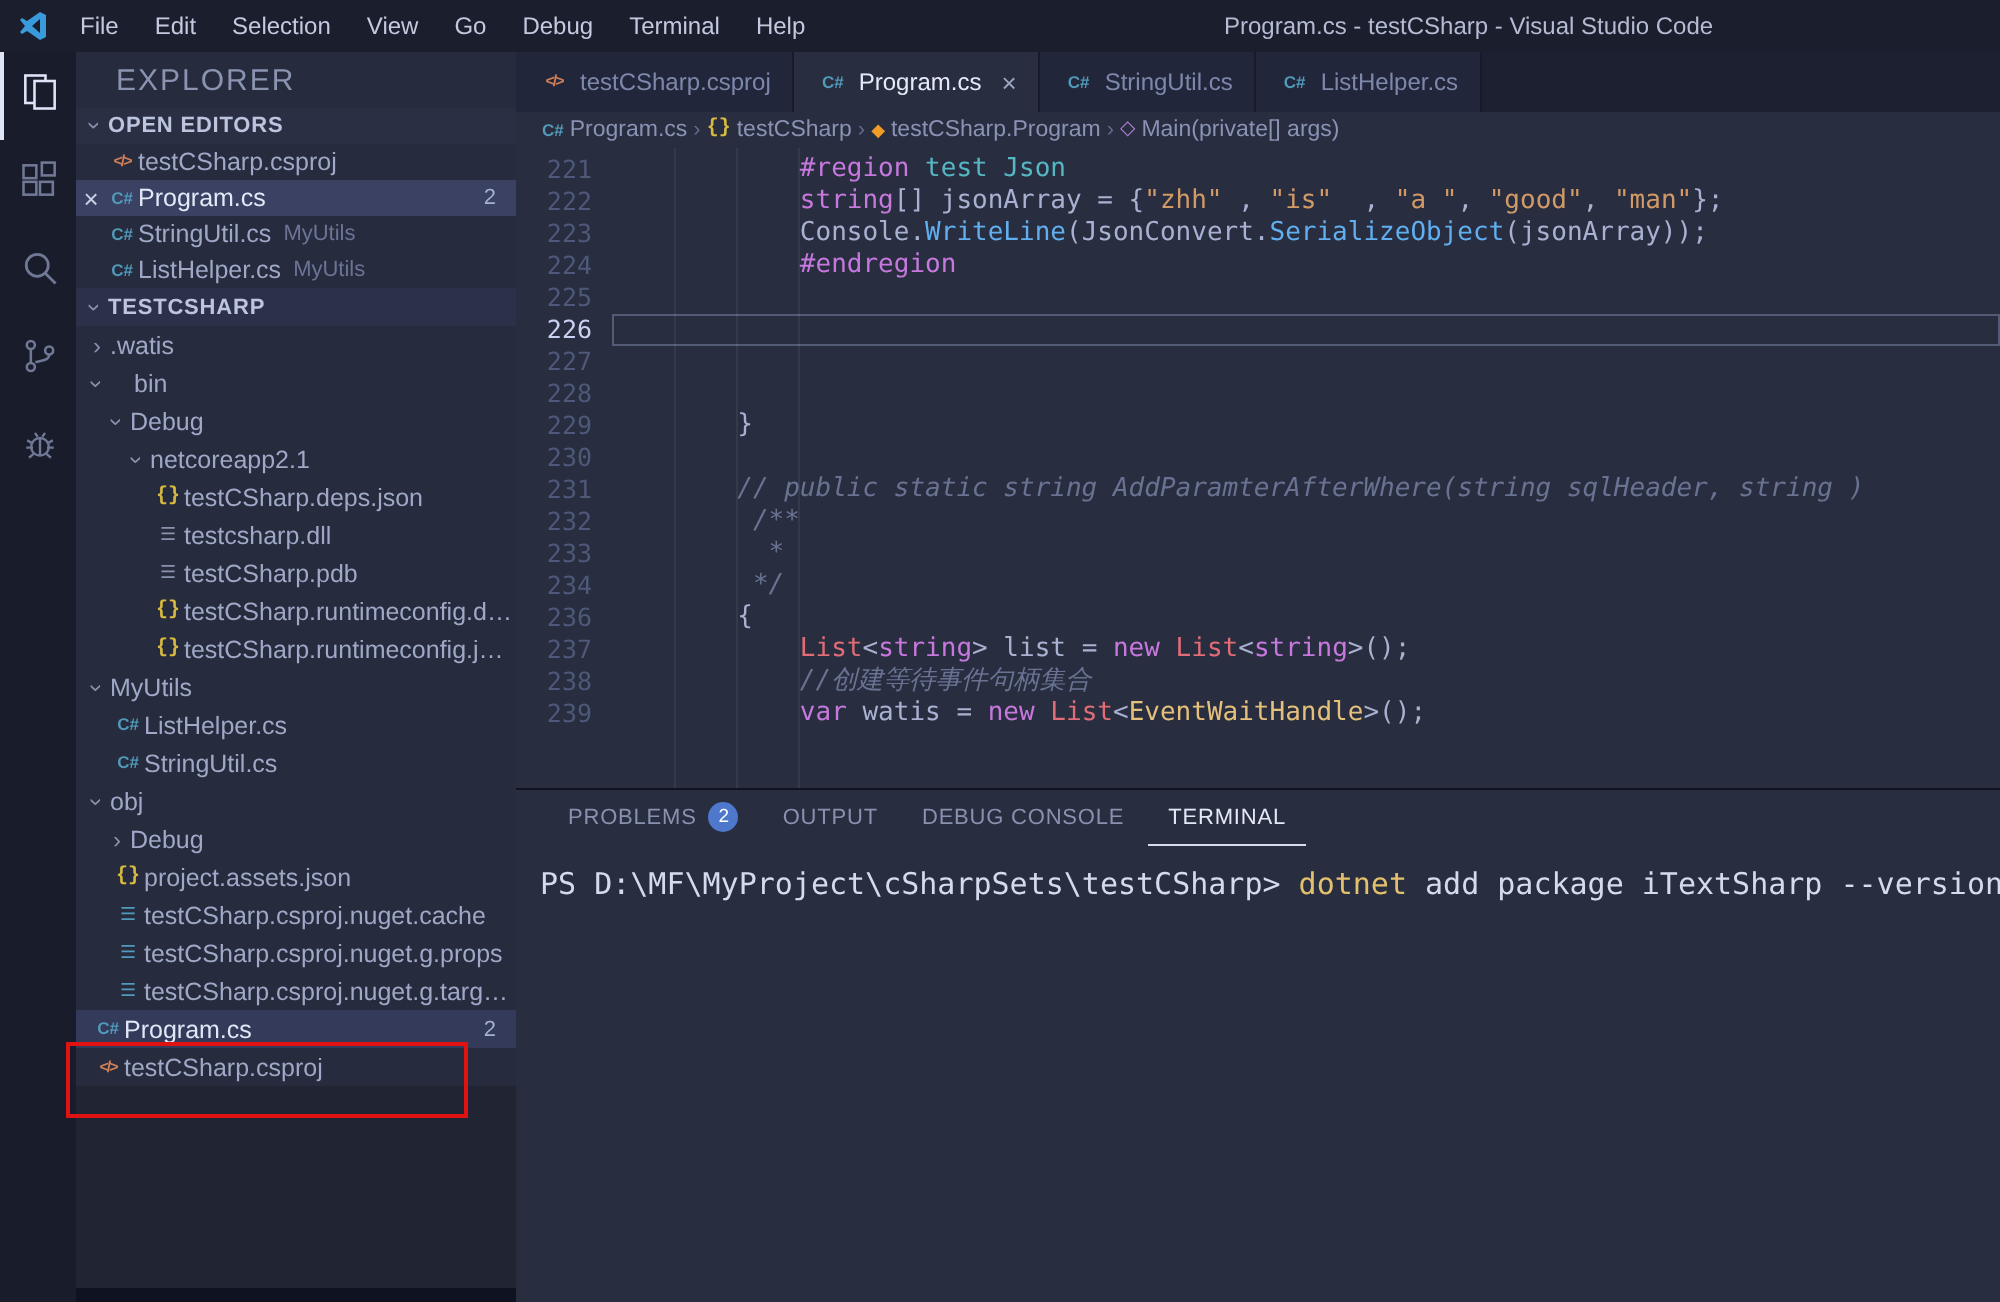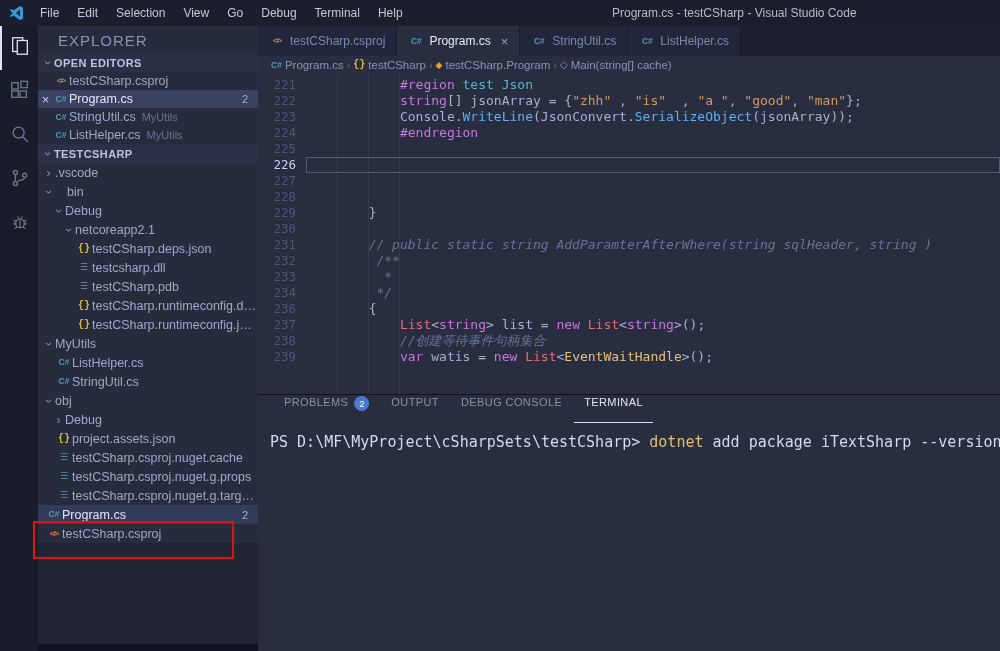--- a/index.html
+++ b/index.html
@@ -93,21 +93,21 @@
   .tk-type { color:#e06c75; }
   .tk-cls { color:#e5c07b; }
   .tk-cmt { color:#697391; font-style:italic; }
   .tk-txt { color:#a8b1d0; }
   .tk-teal { color:#56b6c2; }
 
   
   .panel { height:257px; flex:none; background:#282d40; border-top:1px solid #10131f;
     display:flex; flex-direction:column; }
   .panel-tabs { height:28px; display:flex; align-items:center; padding-left:16px; gap:2px; flex:none; }
-  .ptab { display:flex; align-items:flex-start; height:27px; padding:0 10px; font-size:11px;
+  .ptab { display:flex; align-items:center; height:27px; padding:0 10px; font-size:11px;
     letter-spacing:.4px; color:#8891ae; border-bottom:1px solid transparent; }
   .ptab.active { color:#e3e8f7; border-bottom-color:#d7dcf0; }
   .pbadge { margin-left:6px; width:15px; height:15px; border-radius:50%; background:#4d78cc;
     color:#fff; font-size:9.5px; display:inline-flex; align-items:center; justify-content:center;
     letter-spacing:0; }
   .terminal { flex:1; padding:10px 0 0 12px; font-family:"DejaVu Sans Mono","Liberation Mono",monospace;
     font-size:15px; line-height:18px; }
   .term-line { white-space:pre; }
   .tm-prompt, .tm-plain { color:#d4dbee; }
   .tm-cmd { color:#e2c06c; }
@@ -219,21 +219,21 @@
               <span class="row-detail">MyUtils</span>
             </div>
           </div>
         <div class="section-header root">
             <span class="chev exp">›</span>
             <span>TESTCSHARP</span>
           </div>
         <div id="tree">
             <div class="tree-row" style="padding-left: 4px;">
               <span class="chev">›</span>
-              <span class="row-label">.vscode</span>
+              <span class="row-label">.watis</span>
             </div>
             <div class="tree-row" style="padding-left: 4px; gap: 12px;">
               <span class="chev exp">›</span>
               <span class="row-label">bin</span>
             </div>
             <div class="tree-row" style="padding-left: 14px;">
               <span class="chev exp">›</span>
               <span class="row-label">Debug</span>
             </div>
             <div class="tree-row" style="padding-left: 24px;">
@@ -355,21 +355,21 @@
             <span>testCSharp</span>
           </span>
           <span class="bc-sep">›</span>
           <span class="bc-item">
             <span class="bc-ic cls">◆</span>
             <span>testCSharp.Program</span>
           </span>
           <span class="bc-sep">›</span>
           <span class="bc-item">
             <span class="bc-ic mth">◇</span>
-            <span>Main(string[] cache)</span>
+            <span>Main(private[] args)</span>
           </span>
         </div>
       <div class="code" id="code">
         <div class="guide" style="left:79px"></div>
         <div class="guide" style="left:110px"></div>
         <div class="guide" style="left:141px"></div>
       <div class="code-line">
             <span class="gutter">221</span>
             <span class="line-content">            <span class="tk-kw">#region</span><span class="tk-teal"> test Json</span></span>
           </div>

